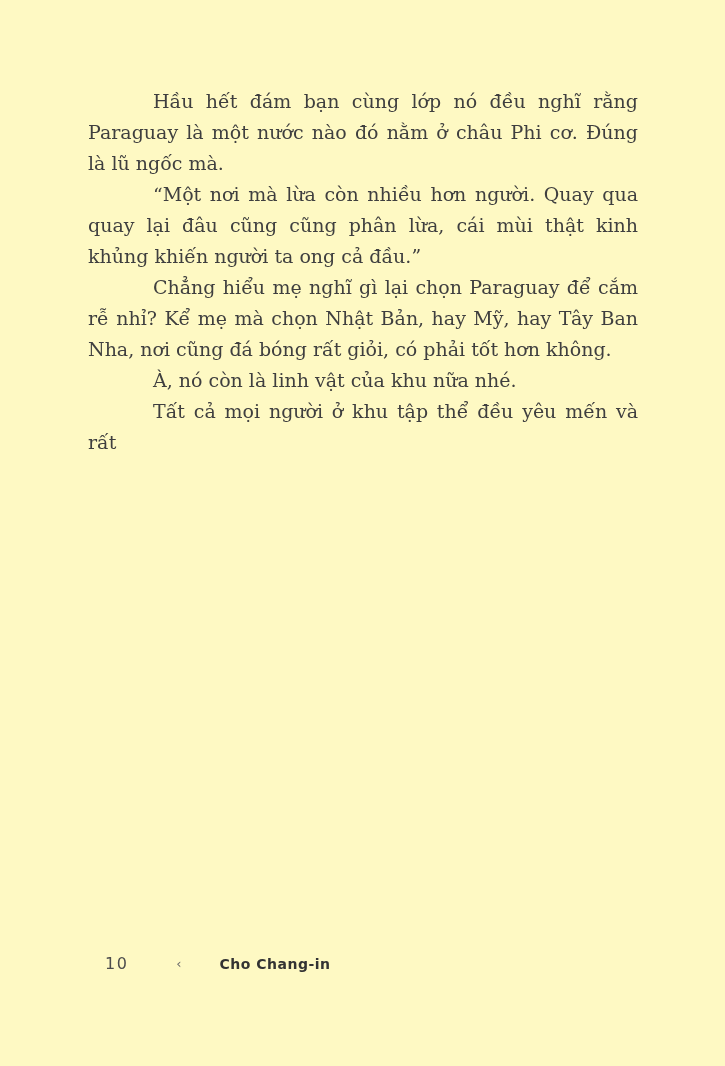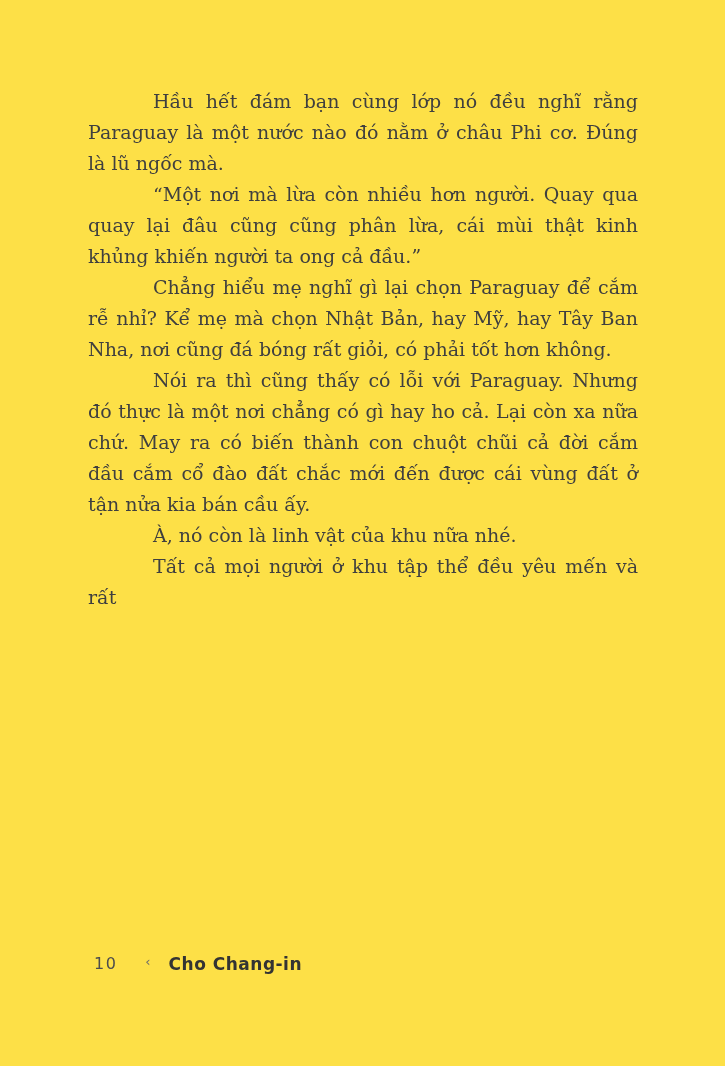--- a/index.html
+++ b/index.html
@@ -4,77 +4,78 @@
 <style>
   html, body {
     margin: 0;
     padding: 0;
     background: #ffffff;
   }
   .page {
     position: relative;
     width: 725px;
     height: 1066px;
-    background: #fde047;
+    background: #fef9c3;
     overflow: hidden;
     font-family: "DejaVu Serif", "Liberation Serif", serif;
   }
   .text-block {
     position: absolute;
     left: 88px;
     top: 86px;
     width: 550px;
     color: #3f3f3f;
     font-size: 19px;
     line-height: 31px;
     text-align: justify;
   }
   .text-block p {
     margin: 0;
     padding: 0;
     text-indent: 65px;
   }
   .footer {
     position: absolute;
-    left: 94px;
+    left: 105px;
     top: 954px;
     display: flex;
+    align-items: center;
     white-space: nowrap;
+    gap: 20px;
   }
   .pagenum {
     font-family: "DejaVu Sans", "Liberation Sans", sans-serif;
     font-size: 16px;
     letter-spacing: 1.5px;
     color: #4d4d4d;
   }
   .sep {
     font-family: "DejaVu Sans", "Liberation Sans", sans-serif;
     font-size: 13px;
     color: #6a6a6a;
     margin-left: 28px;
     margin-right: 18px;
   }
   .author {
     font-family: "DejaVu Sans", "Liberation Sans", sans-serif;
-    font-size: 17px;
+    font-size: 14px;
     font-weight: bold;
     letter-spacing: 0.5px;
     color: #333333;
   }
 </style>
 </head>
 <body>
 
 <div class="page">
 
   <div class="text-block">
     <p>Hầu hết đám bạn cùng lớp nó đều nghĩ rằng Paraguay là một nước nào đó nằm ở châu Phi cơ. Đúng là lũ ngốc mà.</p>
     <p>“Một nơi mà lừa còn nhiều hơn người. Quay qua quay lại đâu cũng cũng phân lừa, cái mùi thật kinh khủng khiến người ta ong cả đầu.”</p>
     <p>Chẳng hiểu mẹ nghĩ gì lại chọn Paraguay để cắm rễ nhỉ? Kể mẹ mà chọn Nhật Bản, hay Mỹ, hay Tây Ban Nha, nơi cũng đá bóng rất giỏi, có phải tốt hơn không.</p>
-    <p>Nói ra thì cũng thấy có lỗi với Paraguay. Nhưng đó thực là một nơi chẳng có gì hay ho cả. Lại còn xa nữa chứ. May ra có biến thành con chuột chũi cả đời cắm đầu cắm cổ đào đất chắc mới đến được cái vùng đất ở tận nửa kia bán cầu ấy.</p>
     <p>À, nó còn là linh vật của khu nữa nhé.</p>
     <p>Tất cả mọi người ở khu tập thể đều yêu mến và rất</p>
   </div>
 
   <div class="footer">
     <span class="pagenum">10</span>
     <span class="sep">‹</span>
     <span class="author">Cho Chang-in</span>
   </div>
 

